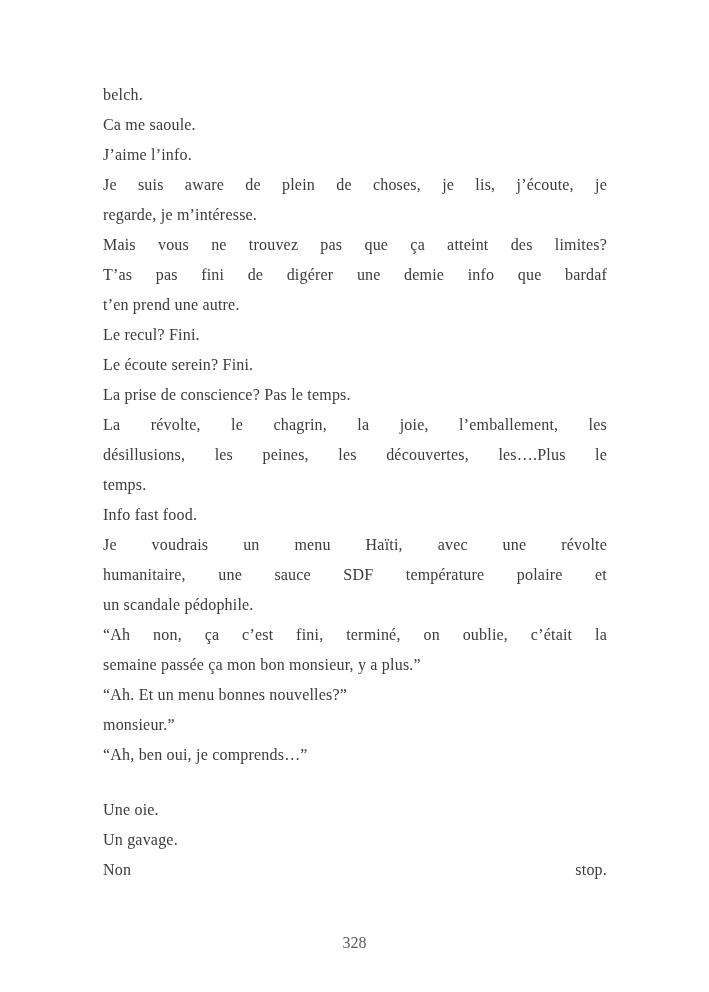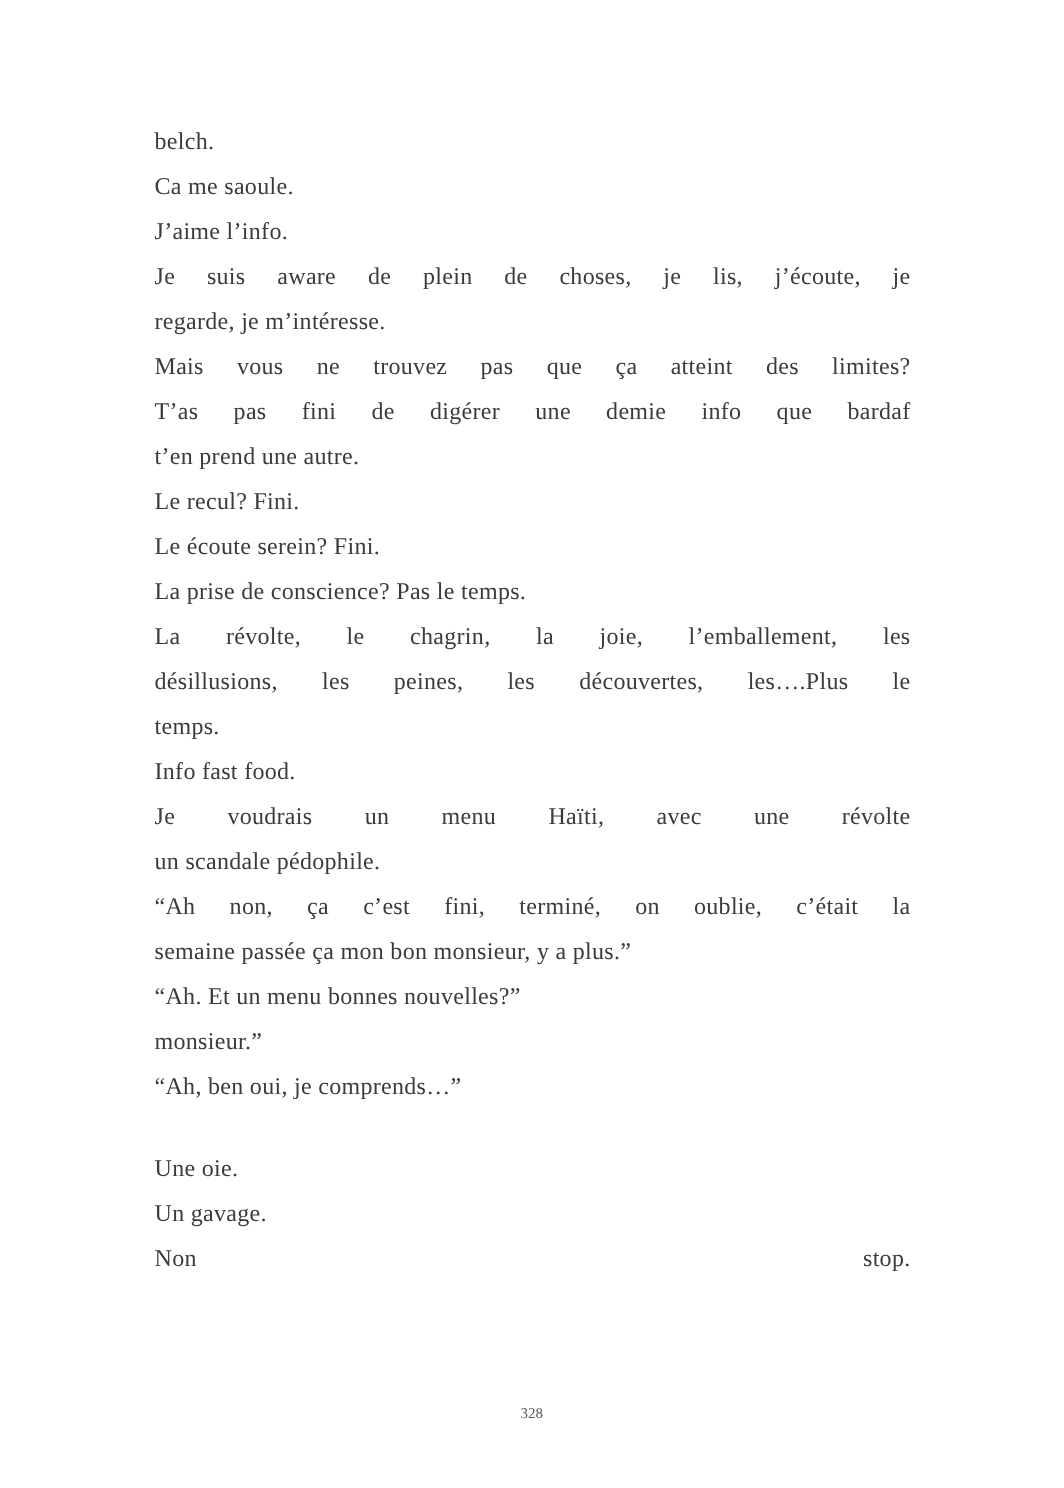--- a/index.html
+++ b/index.html
@@ -36,21 +36,21 @@
   }
   .line.gap {
     margin-top: 25px;
   }
   .page-number {
     position: absolute;
     top: 936px;
     left: 0;
     width: 709px;
     text-align: center;
-    font-size: 10px;
+    font-size: 16px;
     line-height: 14px;
     color: #5a5a5a;
   }
 </style>
 </head>
 <body>
 
 <div class="page">
   <div class="text-block">
       <div class="line">belch.</div>
@@ -62,20 +62,21 @@
       <div class="line justify">T’as pas fini de digérer une demie info que bardaf</div>
       <div class="line">t’en prend une autre.</div>
       <div class="line">Le recul? Fini.</div>
       <div class="line">Le écoute serein? Fini.</div>
       <div class="line">La prise de conscience? Pas le temps.</div>
       <div class="line justify">La révolte, le chagrin, la joie, l’emballement, les</div>
       <div class="line justify">désillusions, les peines, les découvertes, les….Plus le</div>
       <div class="line">temps.</div>
       <div class="line">Info fast food.</div>
       <div class="line justify">Je voudrais un menu Haïti, avec une révolte</div>
+      <div class="line justify">humanitaire, une sauce SDF température polaire et</div>
       <div class="line">un scandale pédophile.</div>
       <div class="line justify">“Ah non, ça c’est fini, terminé, on oublie, c’était la</div>
       <div class="line">semaine passée ça mon bon monsieur, y a plus.”</div>
       <div class="line">“Ah. Et un menu bonnes nouvelles?”</div>
       <div class="line">monsieur.”</div>
       <div class="line">“Ah, ben oui, je comprends…”</div>
       <div class="line gap">Une oie.</div>
       <div class="line">Un gavage.</div>
       <div class="line justify">Non stop.</div>
     </div>

